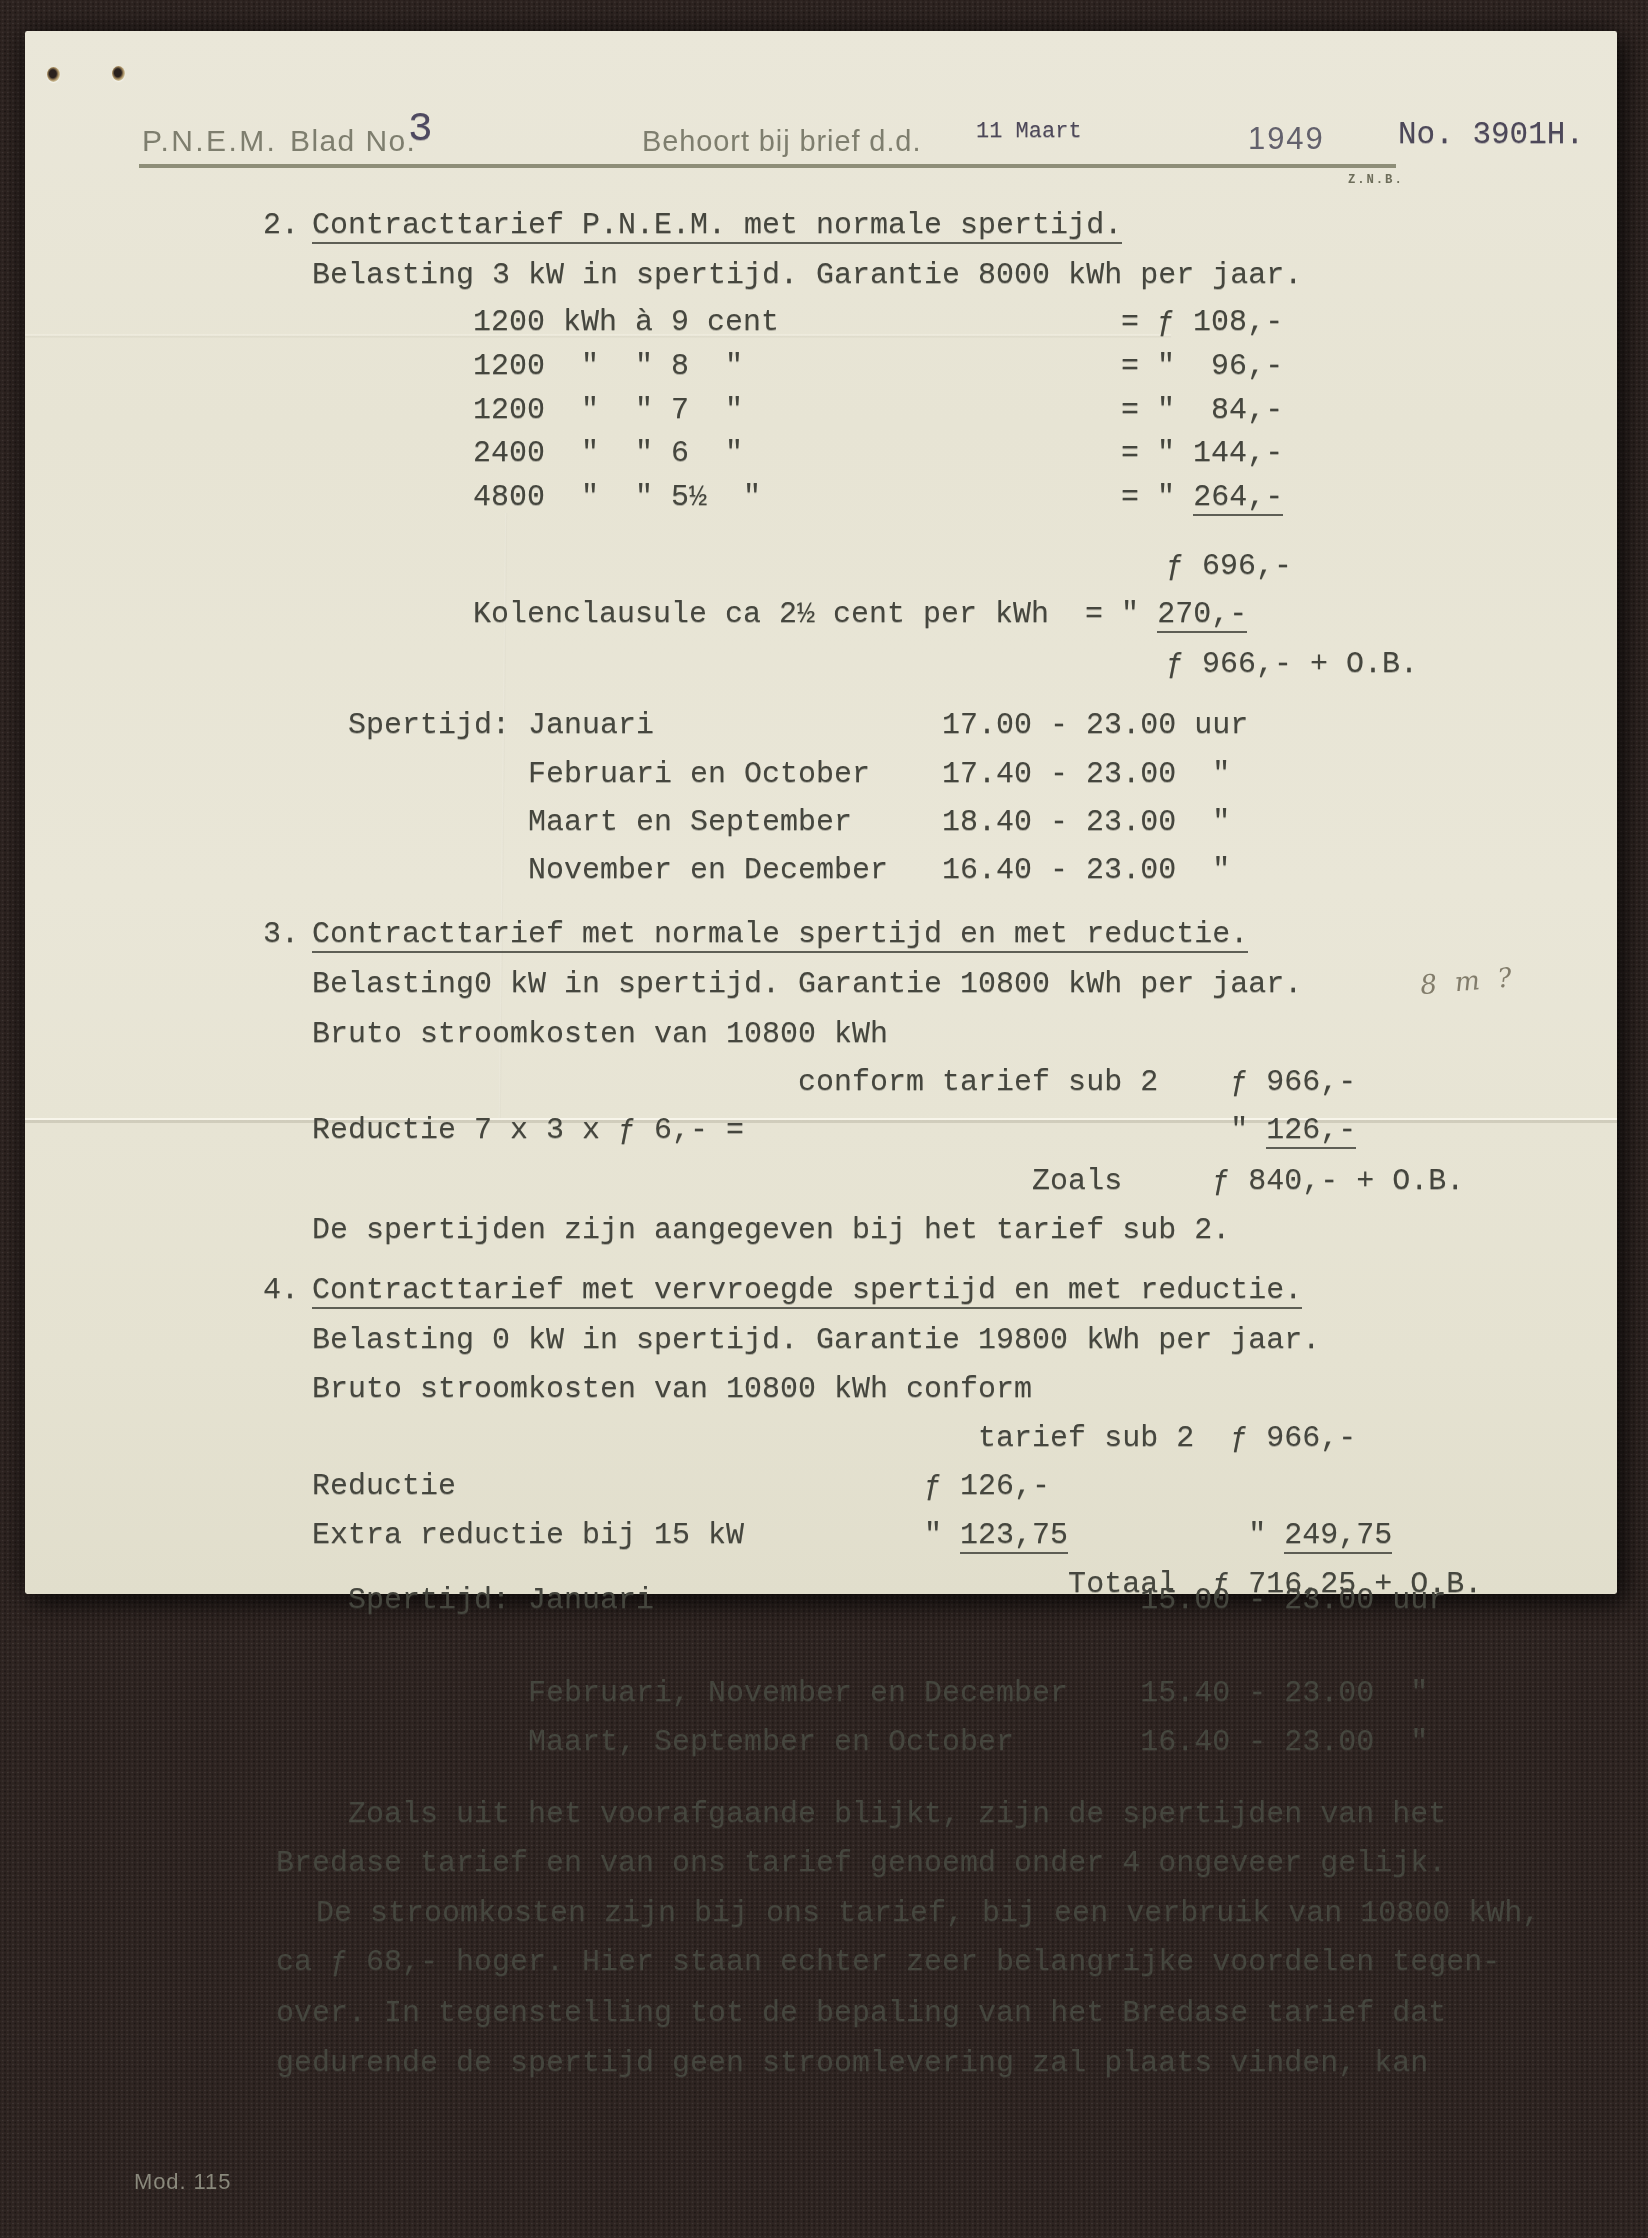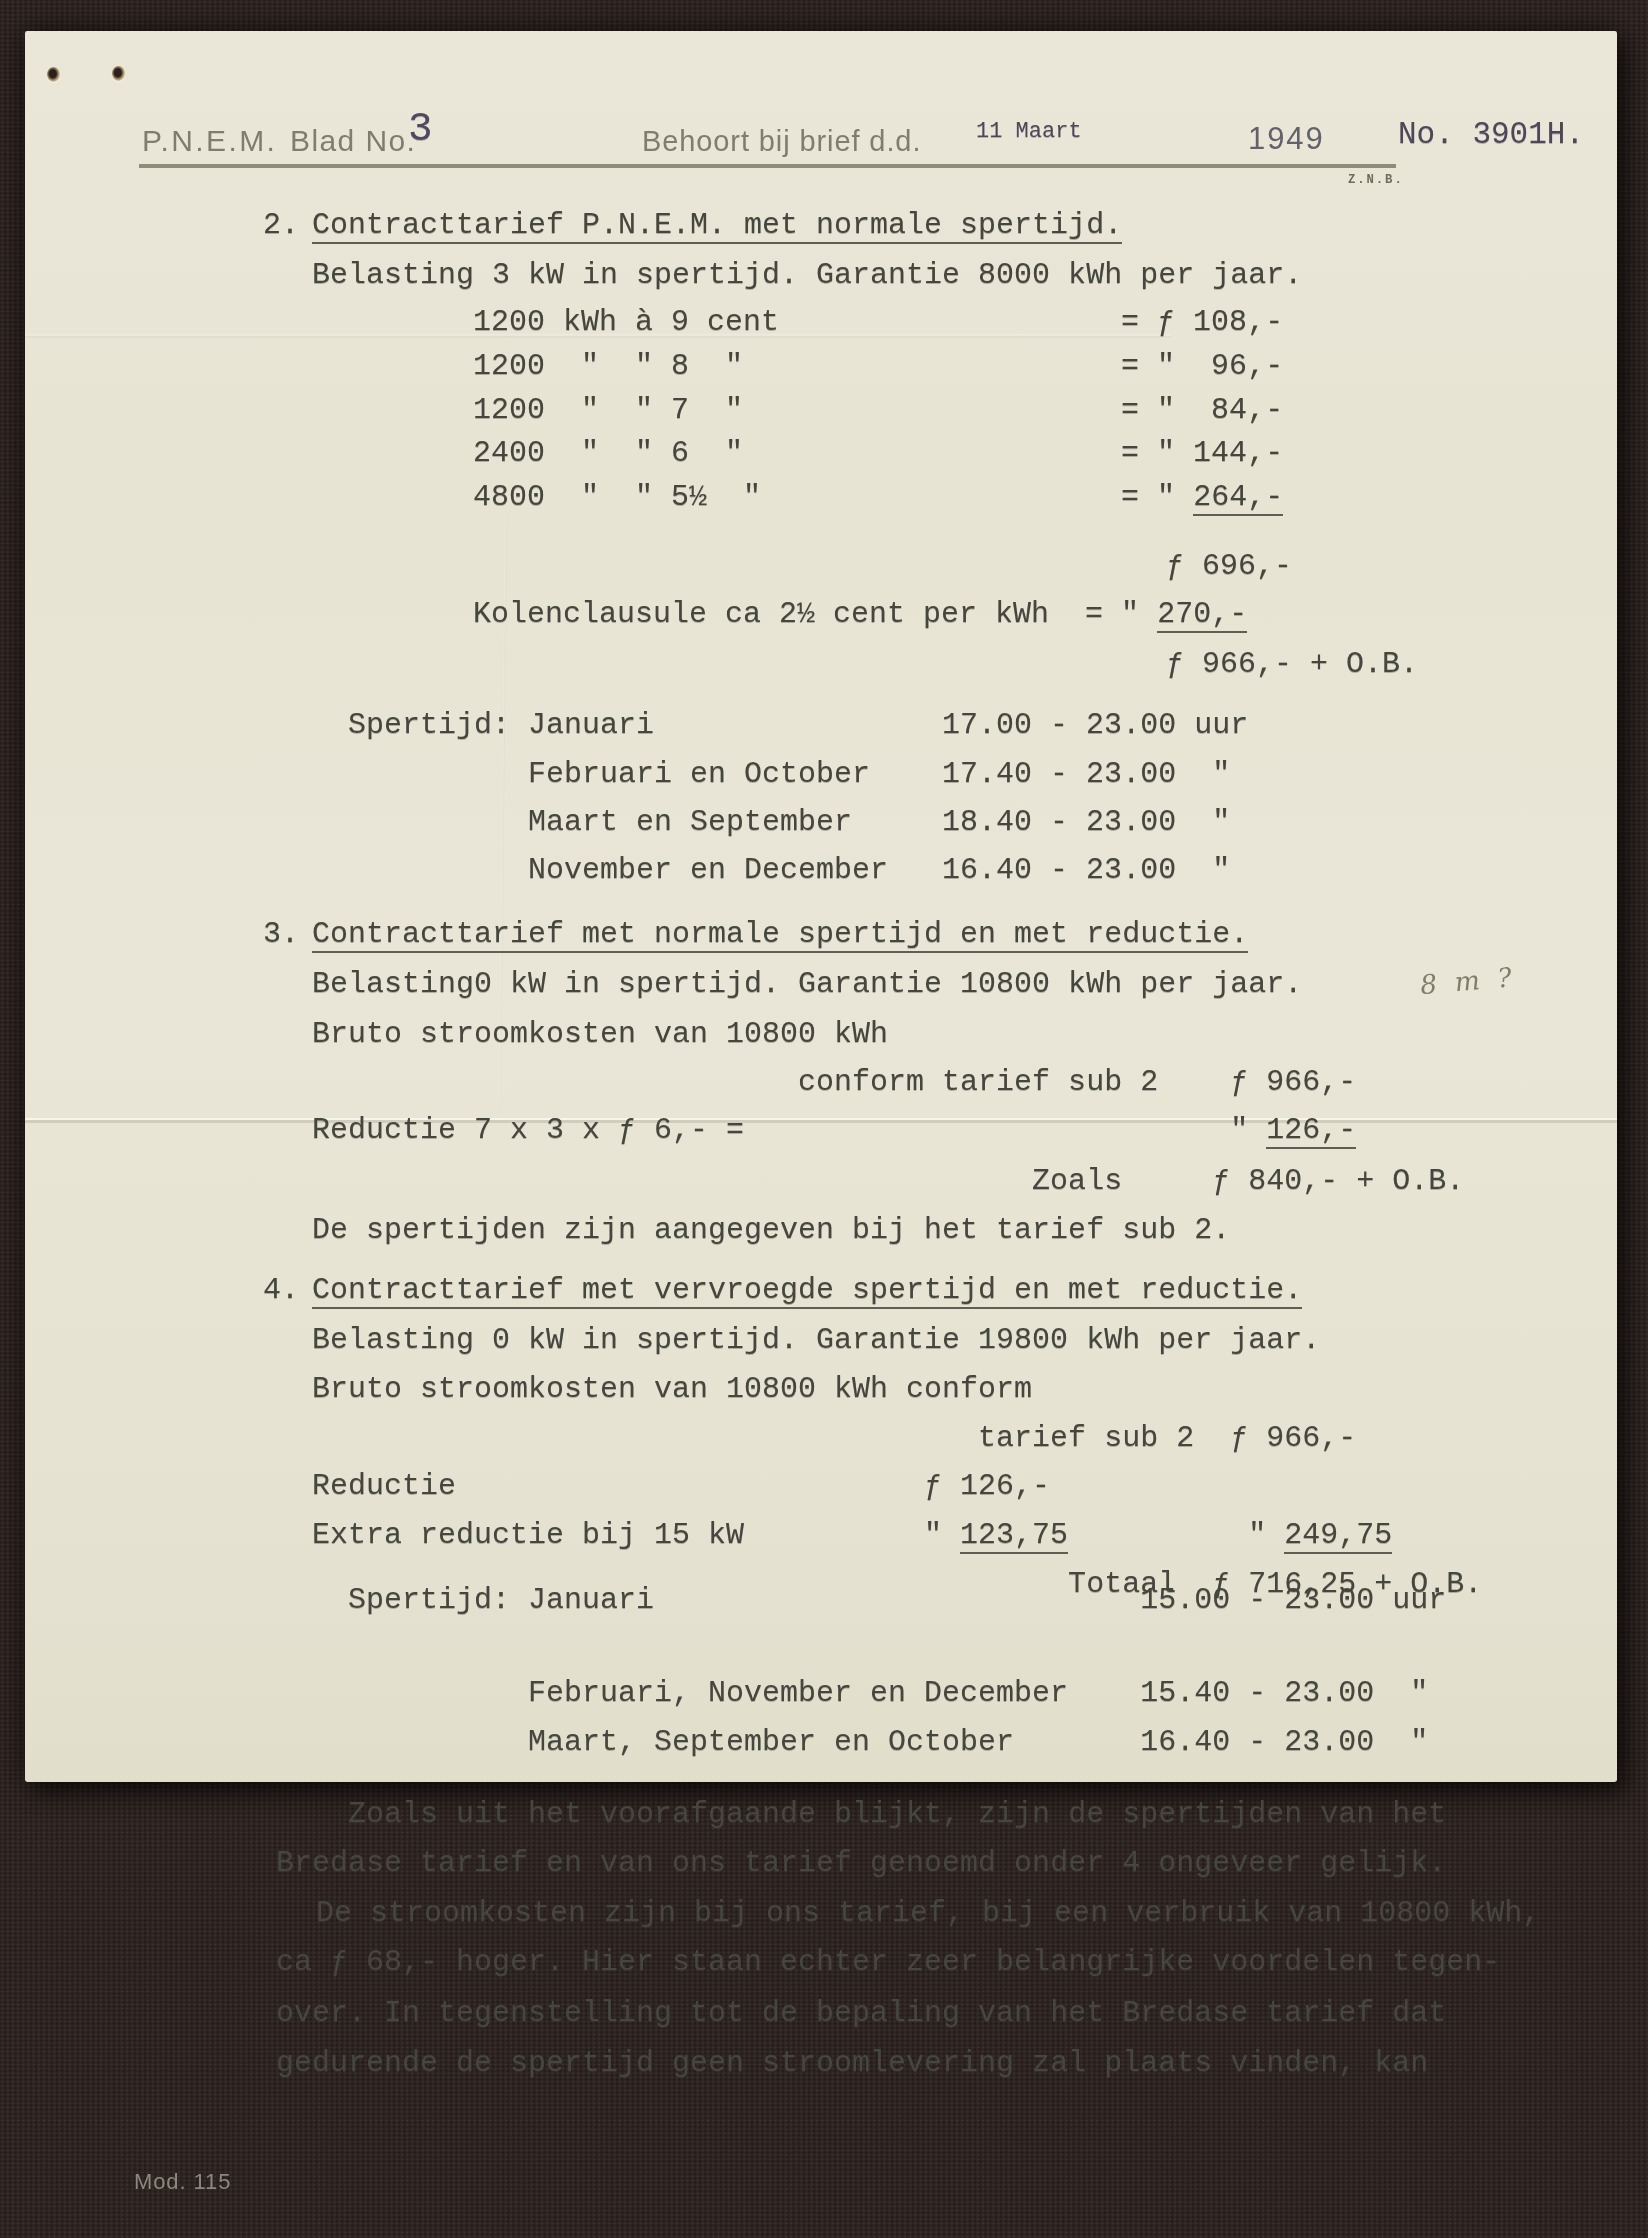--- a/index.html
+++ b/index.html
@@ -7,21 +7,21 @@
   .stage{
     position:relative;width:1649px;height:2239px;overflow:hidden;
     background-color:#2e2421;
     background-image:
       radial-gradient(rgba(255,255,255,.09) 0.7px, transparent 1.2px),
       radial-gradient(rgba(0,0,0,.38) 0.8px, transparent 1.3px);
     background-size:5.2px 4.3px, 5.2px 4.3px;
     background-position:0 0, 2.4px 1.9px;
   }
   .paper{
-    position:absolute;left:25px;top:31px;width:1592px;height:1751px;
+    position:absolute;left:25px;top:31px;width:1592px;height:1563px;
     background:linear-gradient(180deg,#eae7d9 0%,#e7e4d4 25%,#e9e6d7 55%,#e5e2d1 85%,#e1decc 100%);
     box-shadow:0 0 28px rgba(0,0,0,.6), 9.5px 11.8px 21px rgba(0,0,0,.45);
     border-radius:2.4px;
   }
   .fold{position:absolute;left:0;pointer-events:none;}
   .fold-main{top:1087px;width:100%;height:6.6px;
     background:linear-gradient(180deg, rgba(253,251,242,.75) 0 1.9px, rgba(104,98,78,.18) 2.4px 4.7px, transparent 5.2px);}
   .fold-faint{top:303px;width:72%;height:4.3px;opacity:.55;
     background:linear-gradient(180deg, rgba(253,251,242,.5) 0 1.4px, rgba(104,98,78,.12) 1.9px 3.3px, transparent 3.8px);}
   .vcrease{left:477px;top:482px;width:2.4px;height:605px;opacity:.4;transform:rotate(.6deg);

